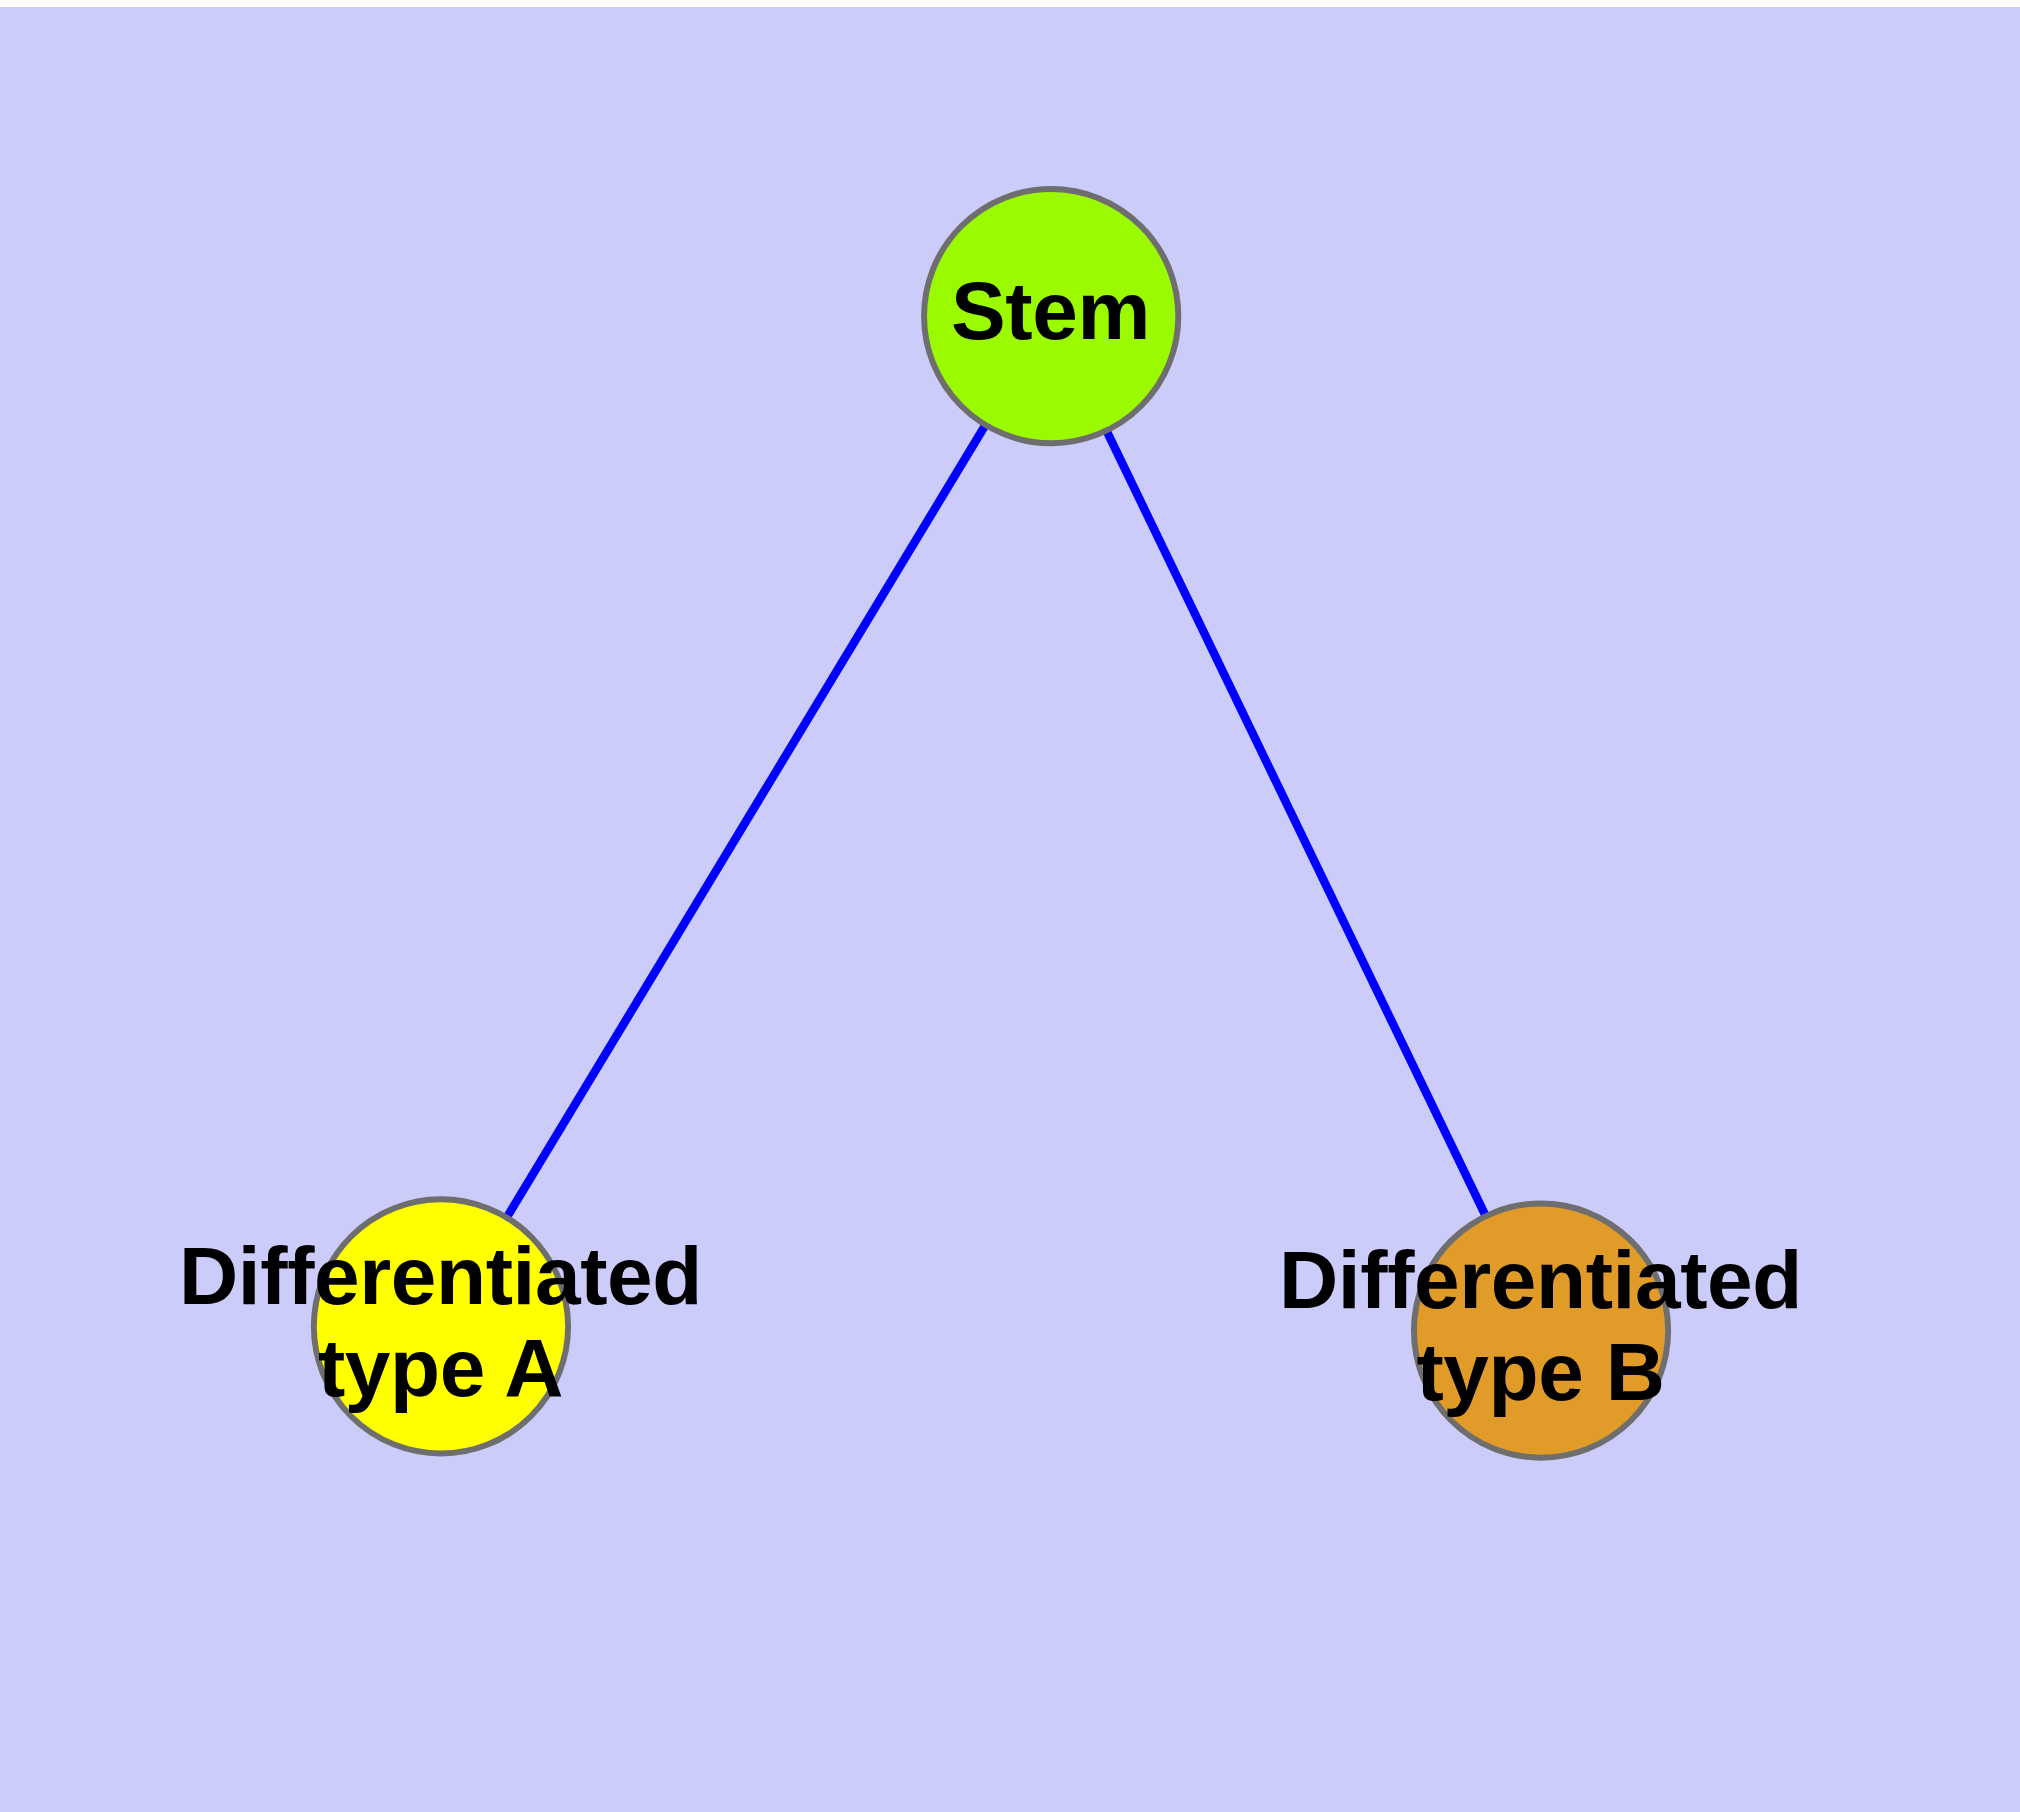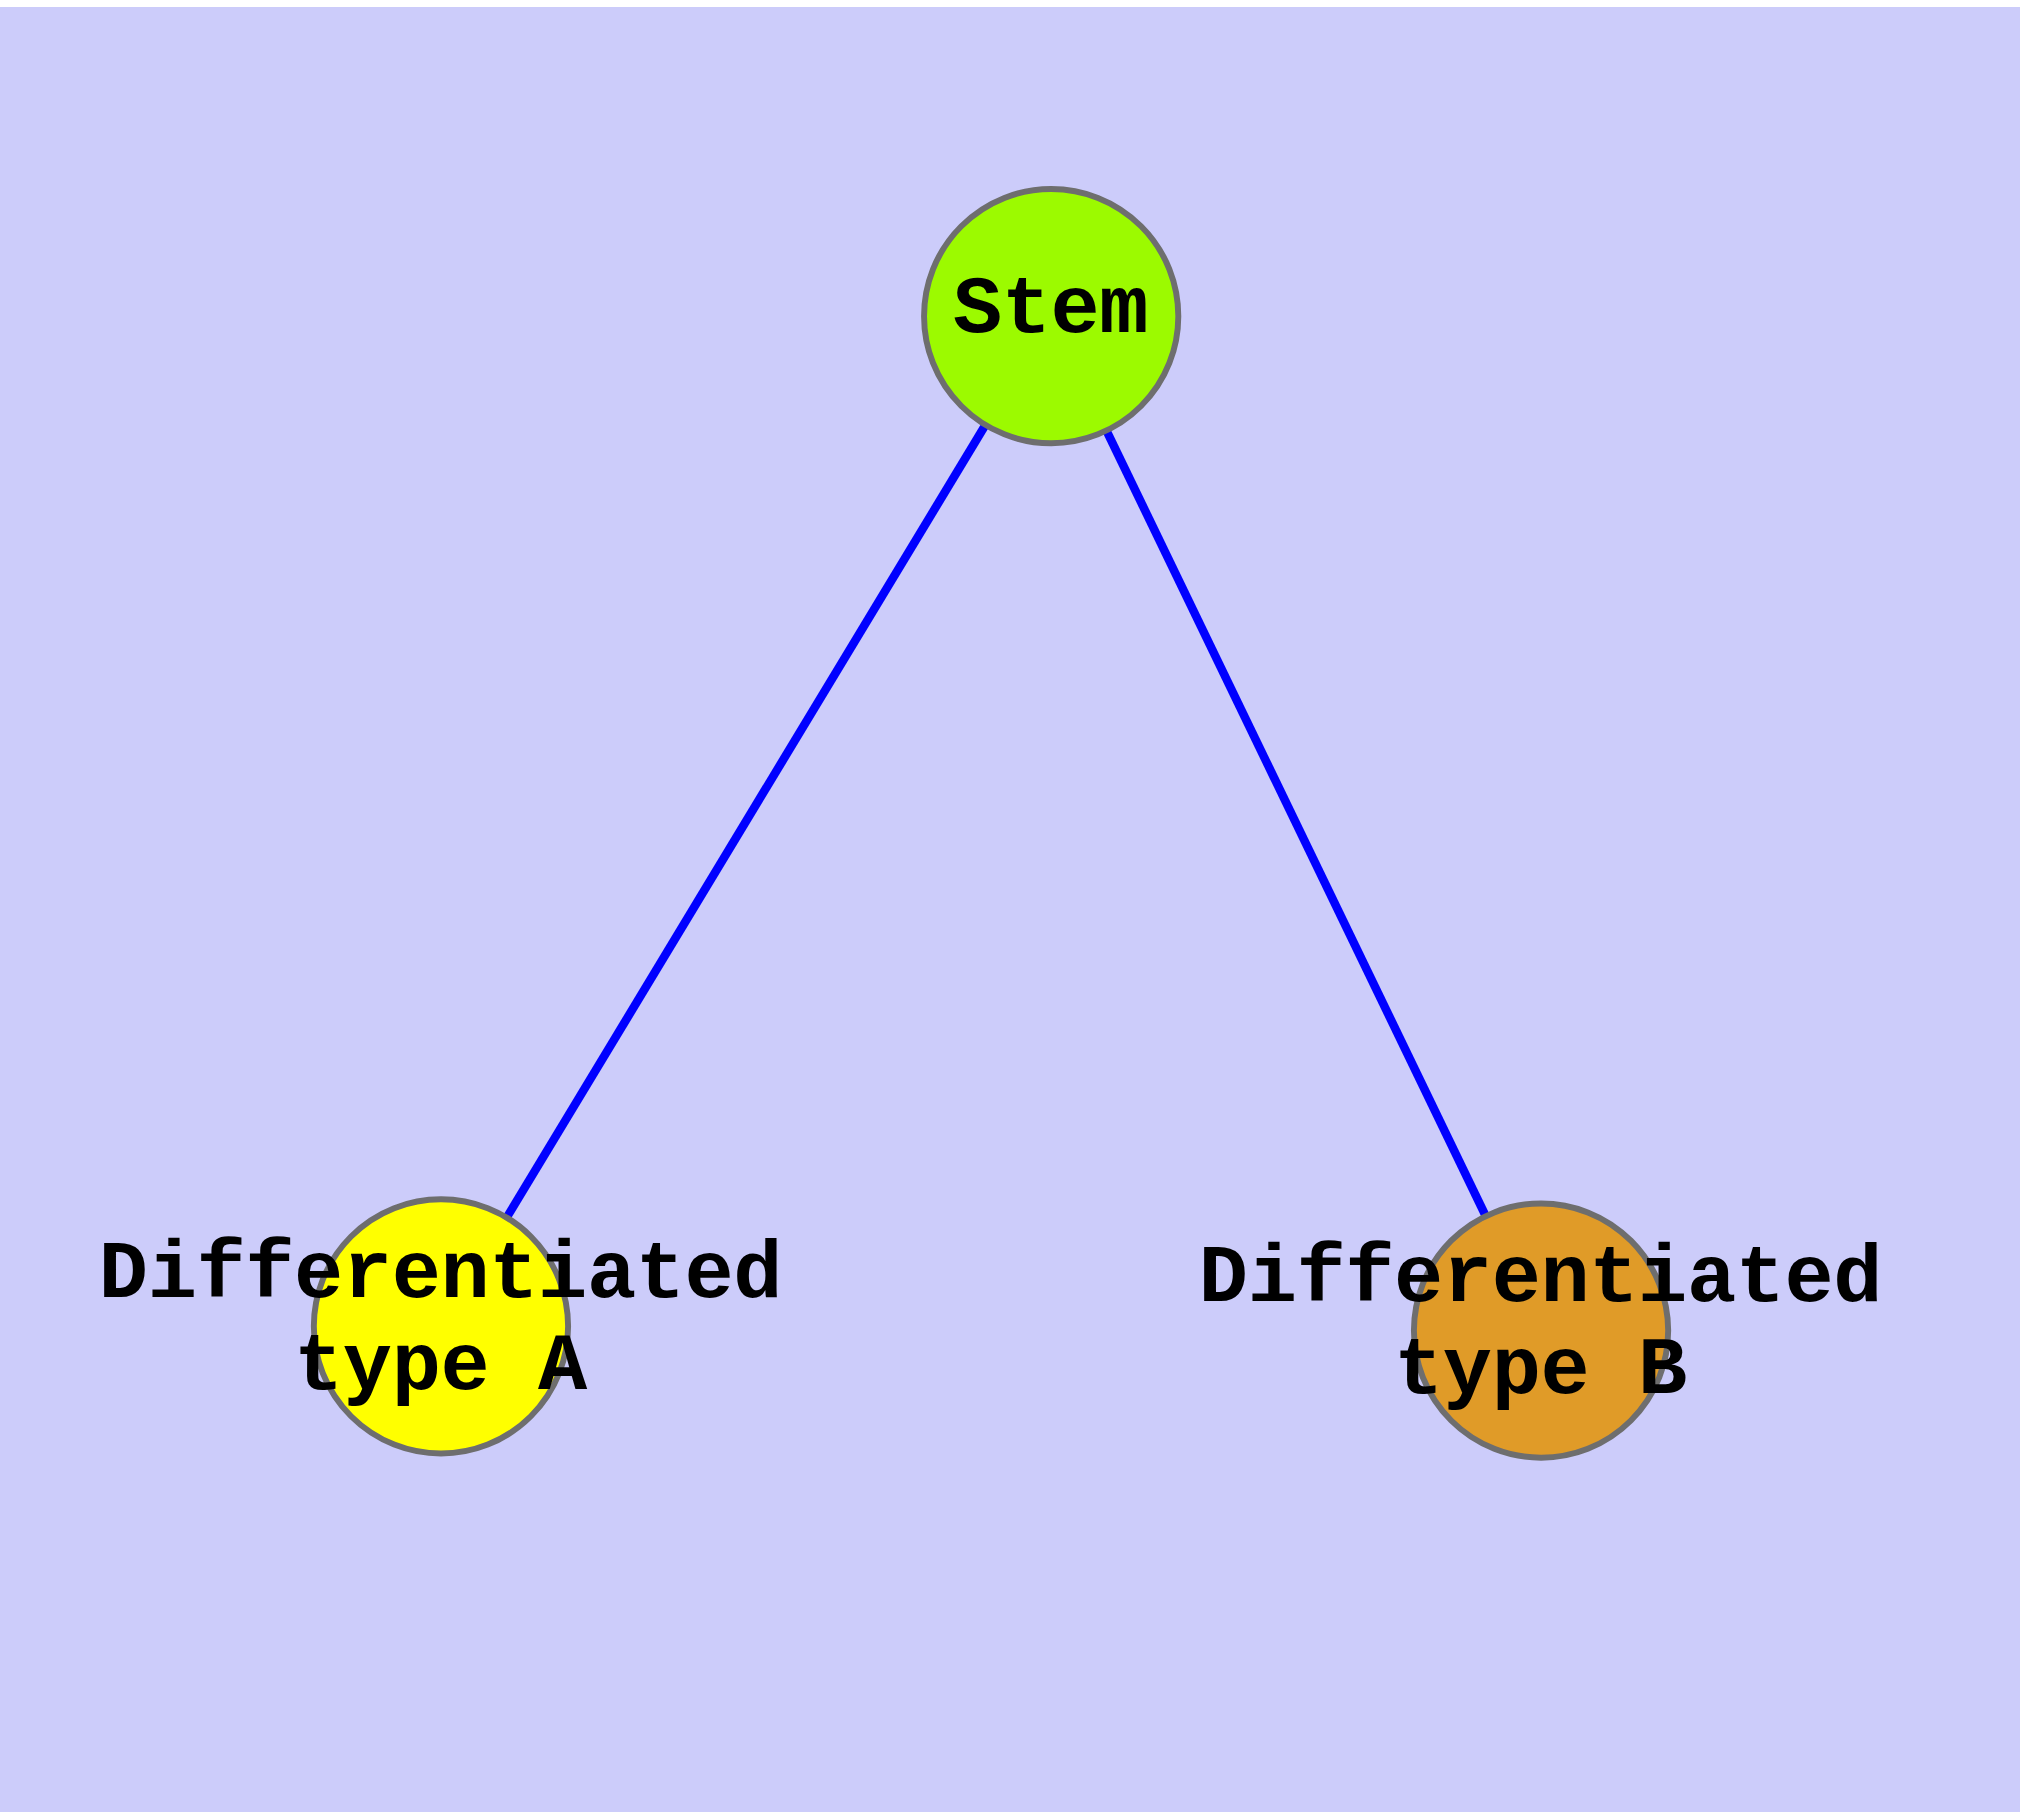--- a/index.html
+++ b/index.html
@@ -25,21 +25,21 @@
   }
   #graph-svg {
     position: absolute;
     left: 0;
     top: 0;
     width: 2021px;
     height: 1812px;
   }
   .node-label {
     position: absolute;
-    font-family: Liberation Mono, monospace;
+    font-family: Liberation Sans, sans-serif;
     font-weight: bold;
     font-size: 82px;
     line-height: 92px;
     color: #000000;
     text-align: center;
     white-space: nowrap;
     pointer-events: none;
     letter-spacing: -0.4px;
   }
   .node-label span {

